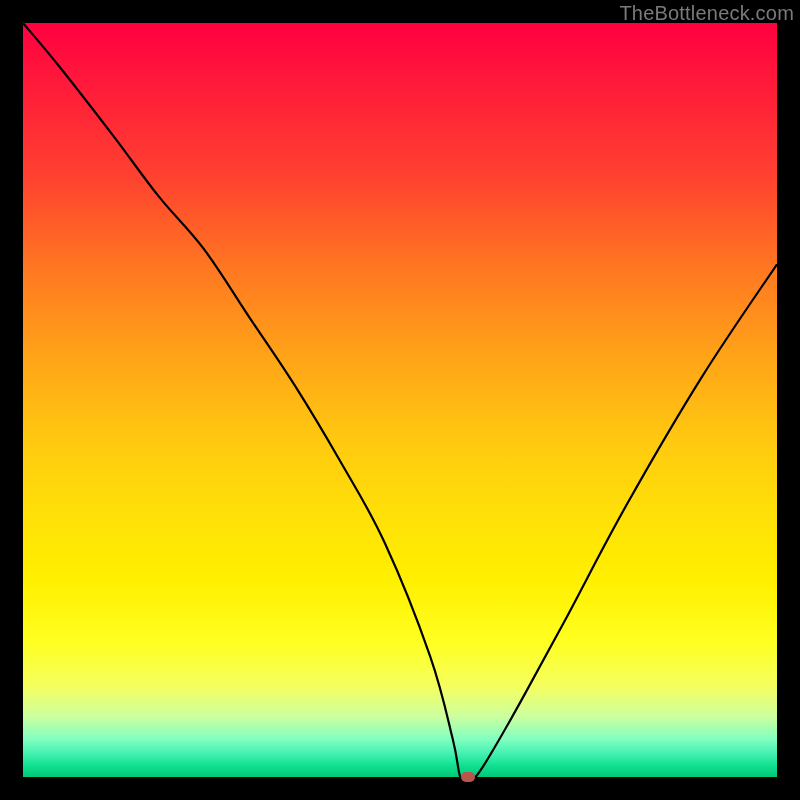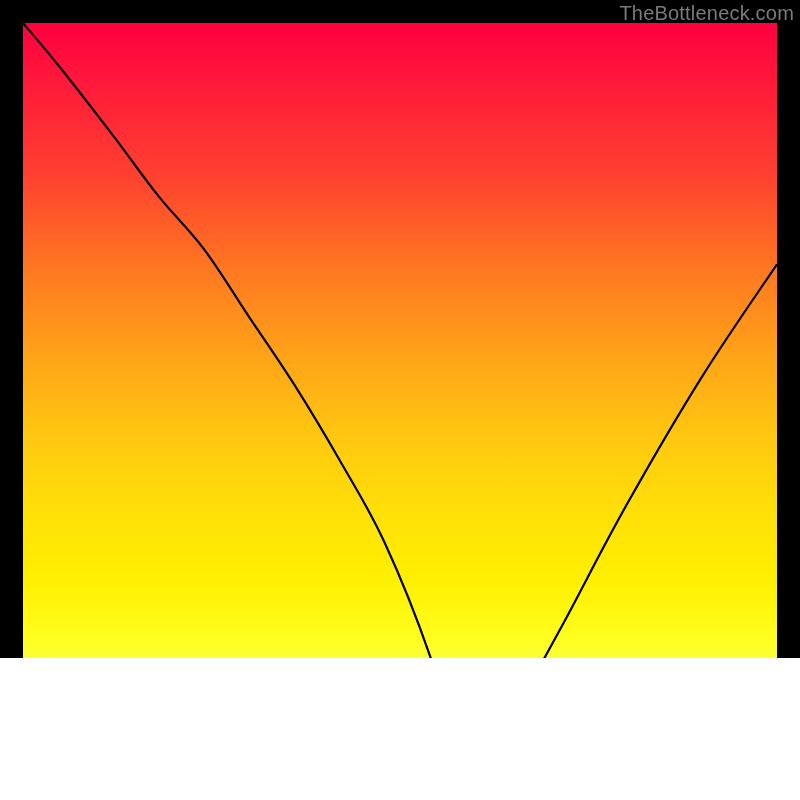--- a/index.html
+++ b/index.html
@@ -4,21 +4,21 @@
 <style>
   body {
     margin: 0;
     padding: 0;
     background: #fff;
     font-family: Arial, Helvetica, sans-serif;
   }
   .chart-container {
     position: relative;
     width: 800px;
-    height: 658px;
+    height: 800px;
     background: #000;
     overflow: hidden;
   }
   .plot-area {
     position: absolute;
     left: 23px;
     top: 23px;
     width: 754px;
     height: 754px;
   }

